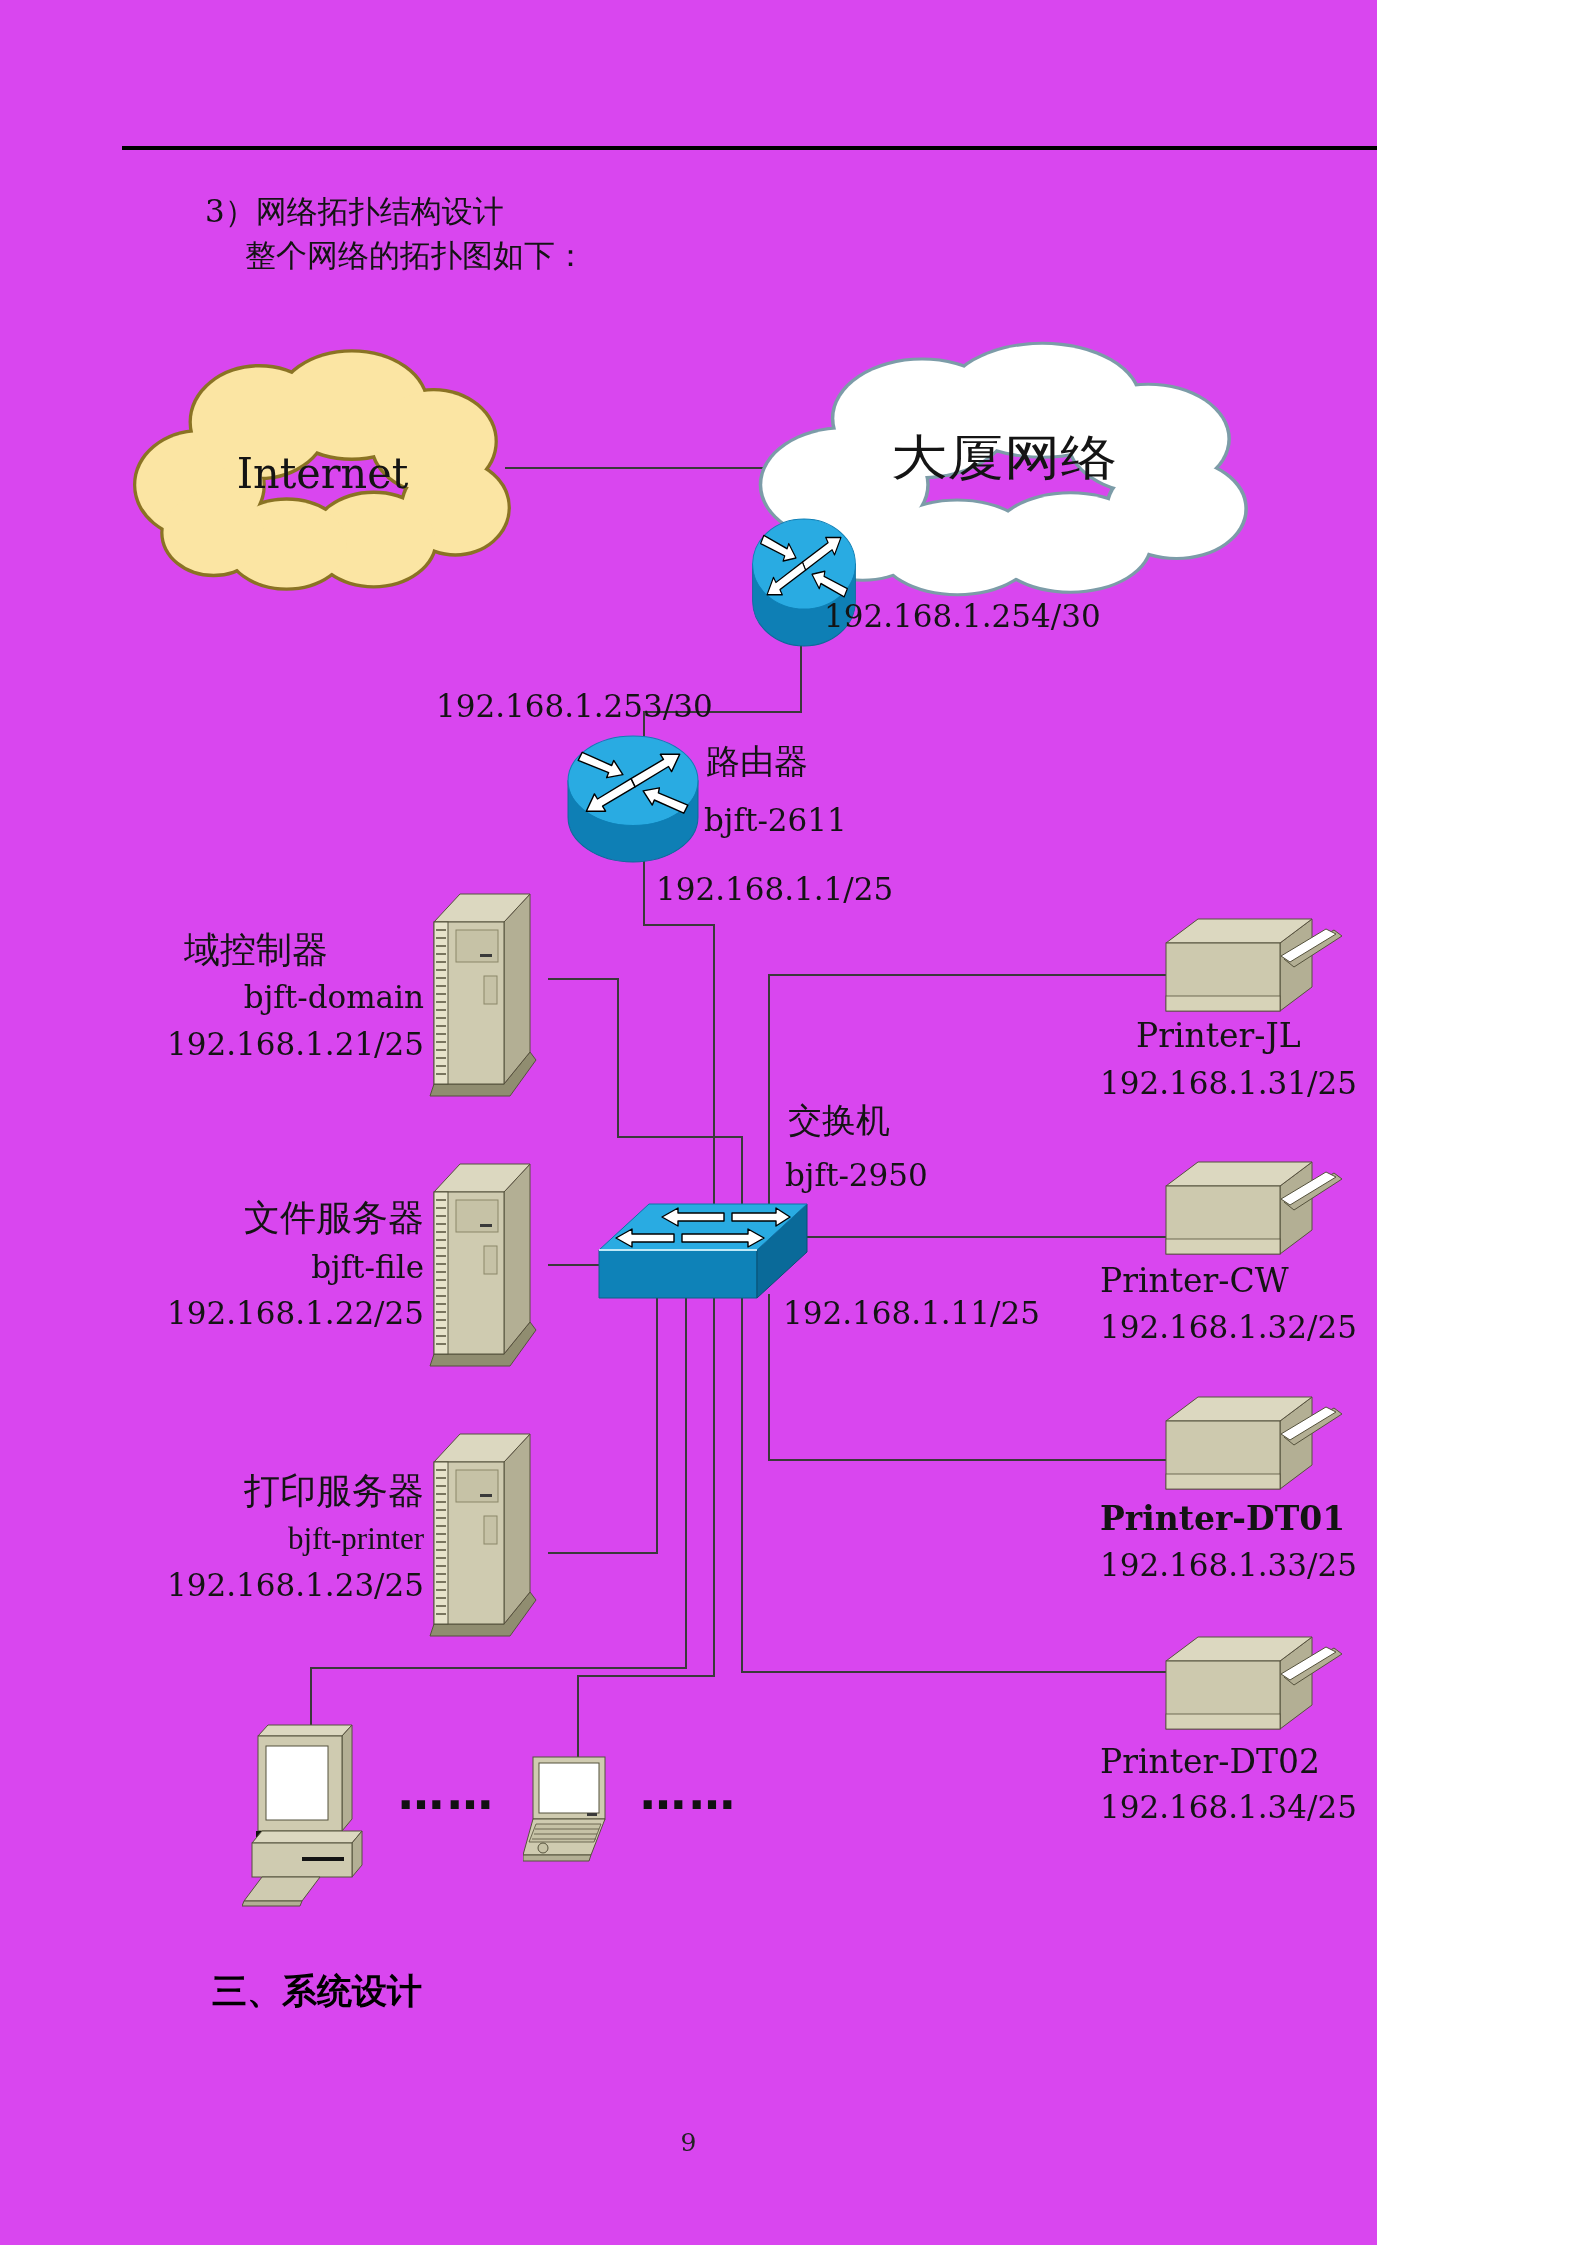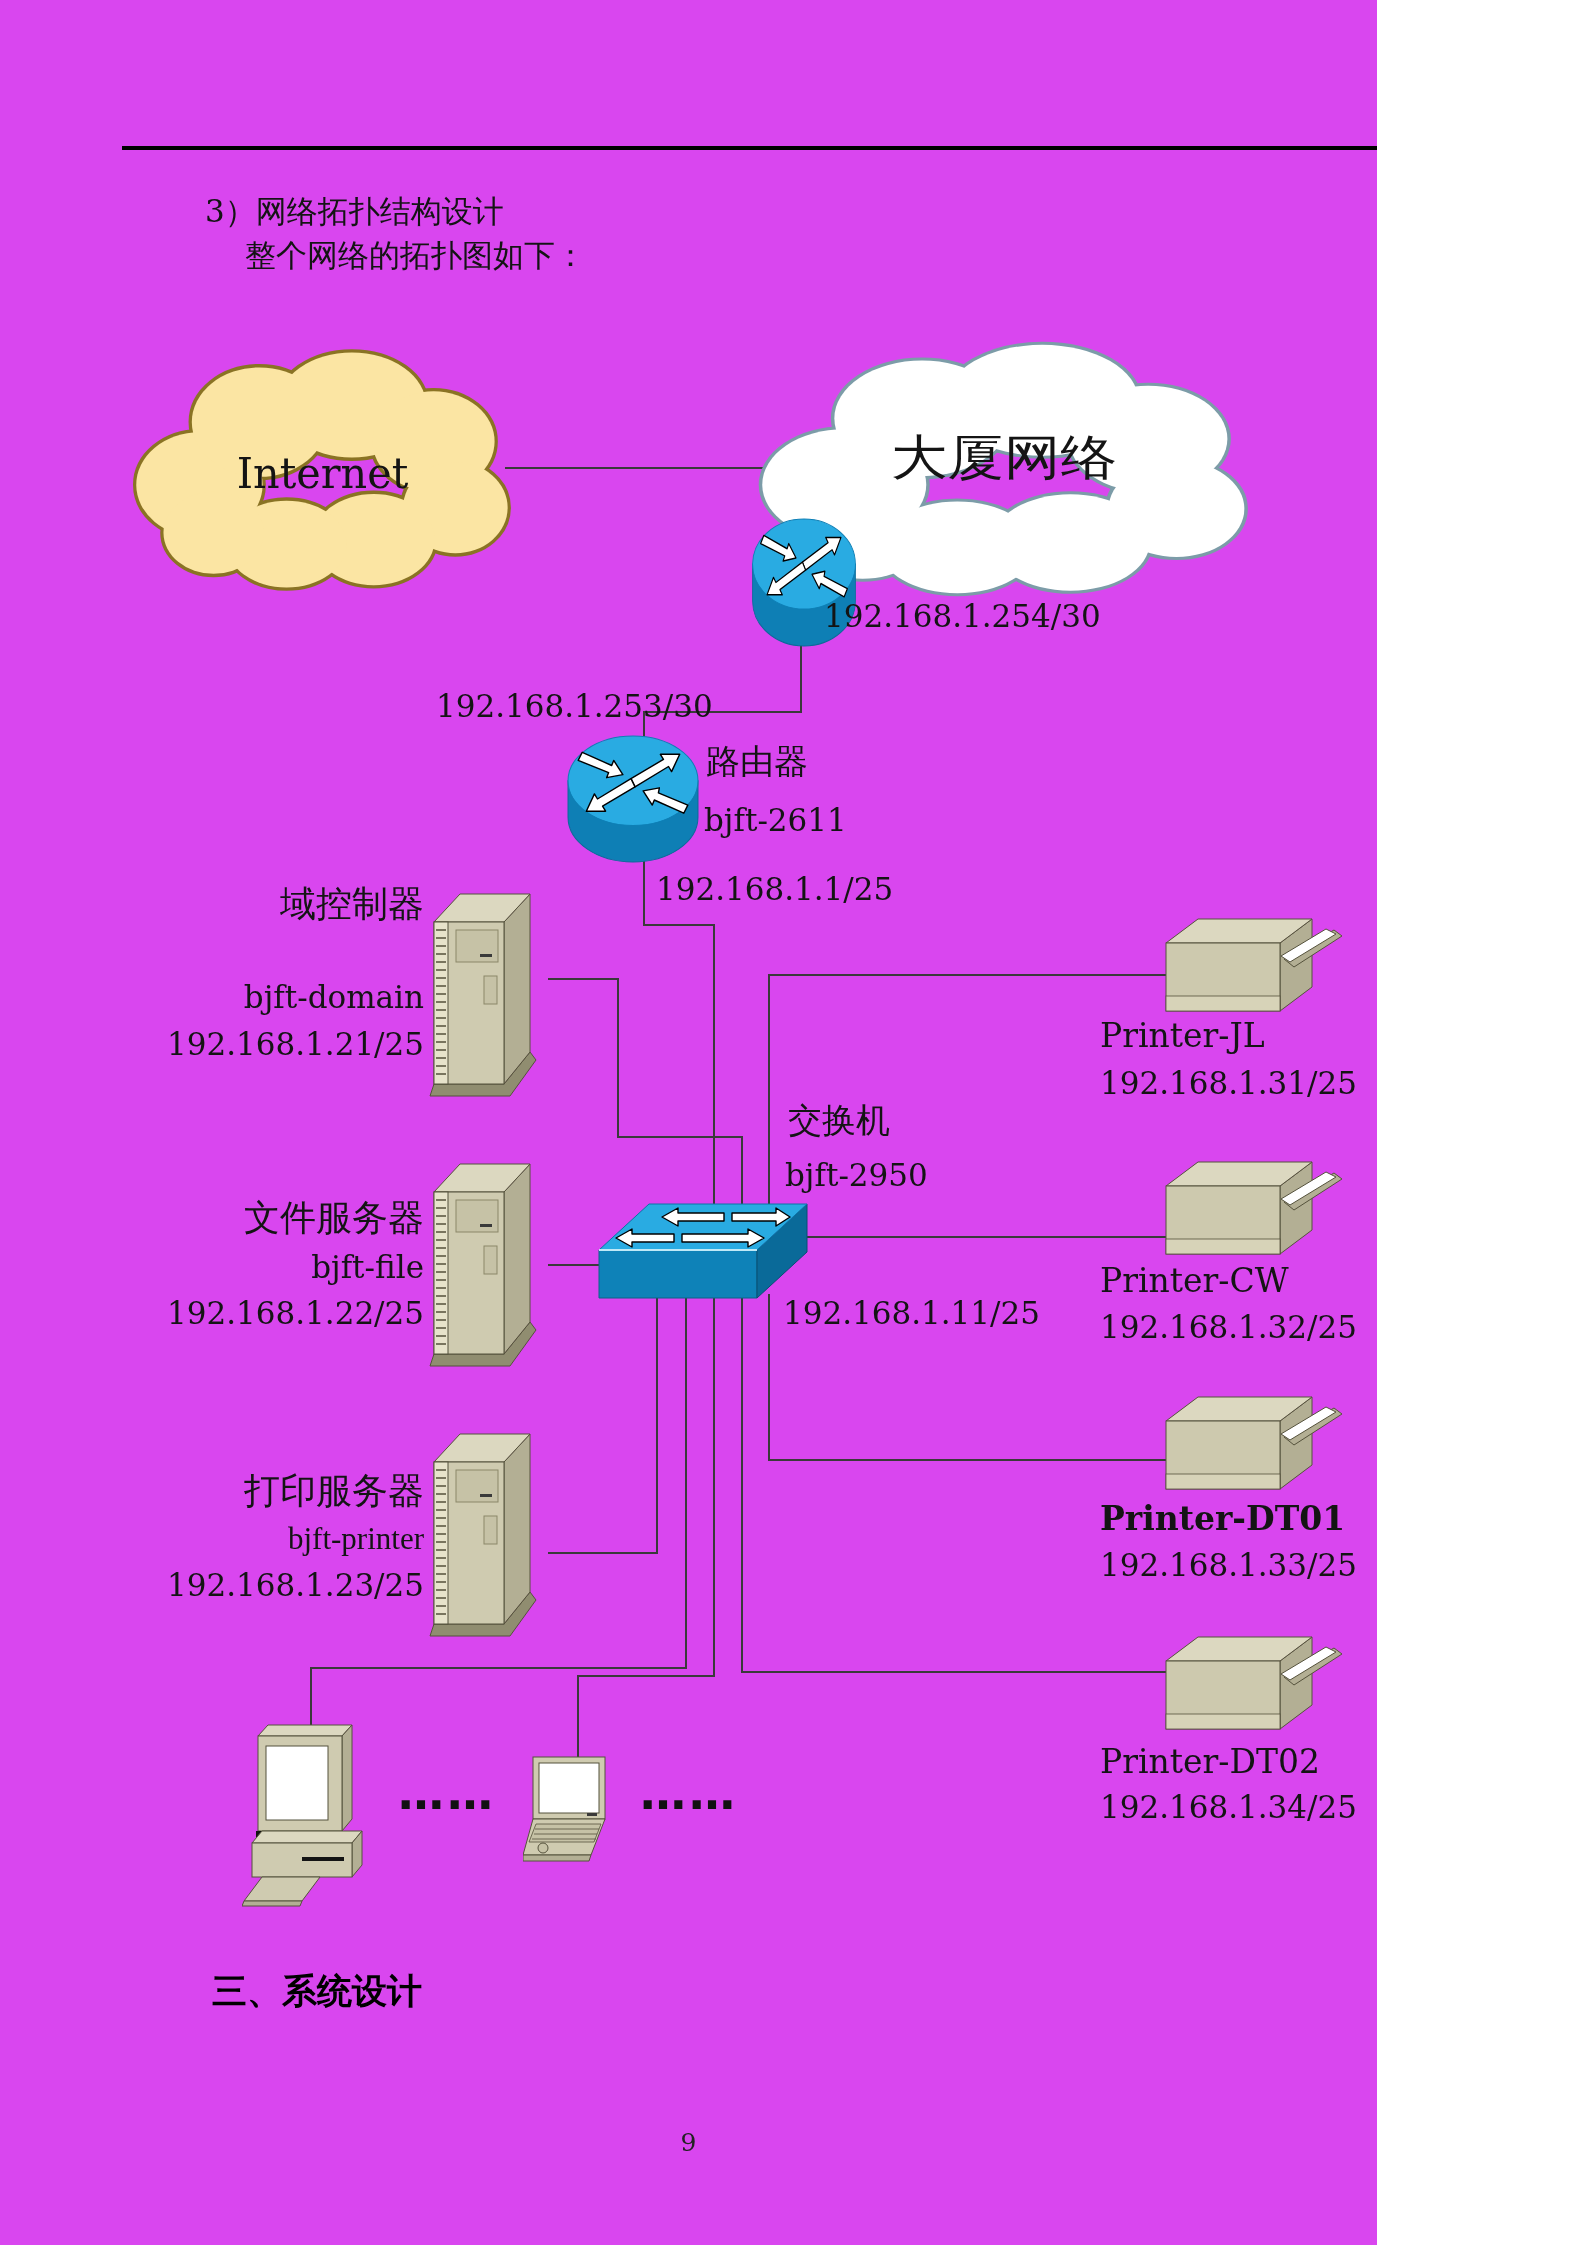--- a/index.html
+++ b/index.html
@@ -205,33 +205,33 @@
   <div class="lbl f31" style="left:824px;top:599px;">192.168.1.254/30</div>
   <div class="lbl f31" style="left:436px;top:689px;">192.168.1.253/30</div>
   <div class="lbl f38" style="left:706px;top:743px;">路由器</div>
   <div class="lbl f31" style="left:704px;top:803px;">bjft-2611</div>
   <div class="lbl f31" style="left:656px;top:872px;">192.168.1.1/25</div>
 
   <div class="lbl f38" style="left:788px;top:1102px;">交换机</div>
   <div class="lbl f31" style="left:785px;top:1158px;">bjft-2950</div>
   <div class="lbl f31" style="left:783px;top:1296px;">192.168.1.11/25</div>
 
-  <div class="lbl f36 ralign" style="top:884px;">域控制器</div>
+  <div class="lbl f36 ralign" style="top:930px;text-align:center;">域控制器</div>
   <div class="lbl f31 ralign" style="top:980px;">bjft-domain</div>
   <div class="lbl f31 ralign" style="top:1027px;">192.168.1.21/25</div>
 
   <div class="lbl f36 ralign" style="top:1198px;">文件服务器</div>
   <div class="lbl f31 ralign" style="top:1250px;">bjft-file</div>
   <div class="lbl f31 ralign" style="top:1296px;">192.168.1.22/25</div>
 
   <div class="lbl f36 ralign" style="top:1471px;">打印服务器</div>
   <div class="lbl f31 ralign" style="top:1522px;font-family:Liberation Serif, serif;">bjft-printer</div>
   <div class="lbl f31 ralign" style="top:1568px;">192.168.1.23/25</div>
 
-  <div class="lbl f33" style="left:1100px;top:1018px;">Printer-JL</div>
+  <div class="lbl f33" style="left:1136px;top:1018px;">Printer-JL</div>
   <div class="lbl f31" style="left:1100px;top:1066px;">192.168.1.31/25</div>
 
   <div class="lbl f33" style="left:1100px;top:1263px;">Printer-CW</div>
   <div class="lbl f31" style="left:1100px;top:1310px;">192.168.1.32/25</div>
 
   <div class="lbl f33" style="left:1100px;top:1501px;font-weight:bold;">Printer-DT01</div>
   <div class="lbl f31" style="left:1100px;top:1548px;">192.168.1.33/25</div>
 
   <div class="lbl f33" style="left:1100px;top:1744px;">Printer-DT02</div>
   <div class="lbl f31" style="left:1100px;top:1790px;text-align:right;">192.168.1.34/25</div>

